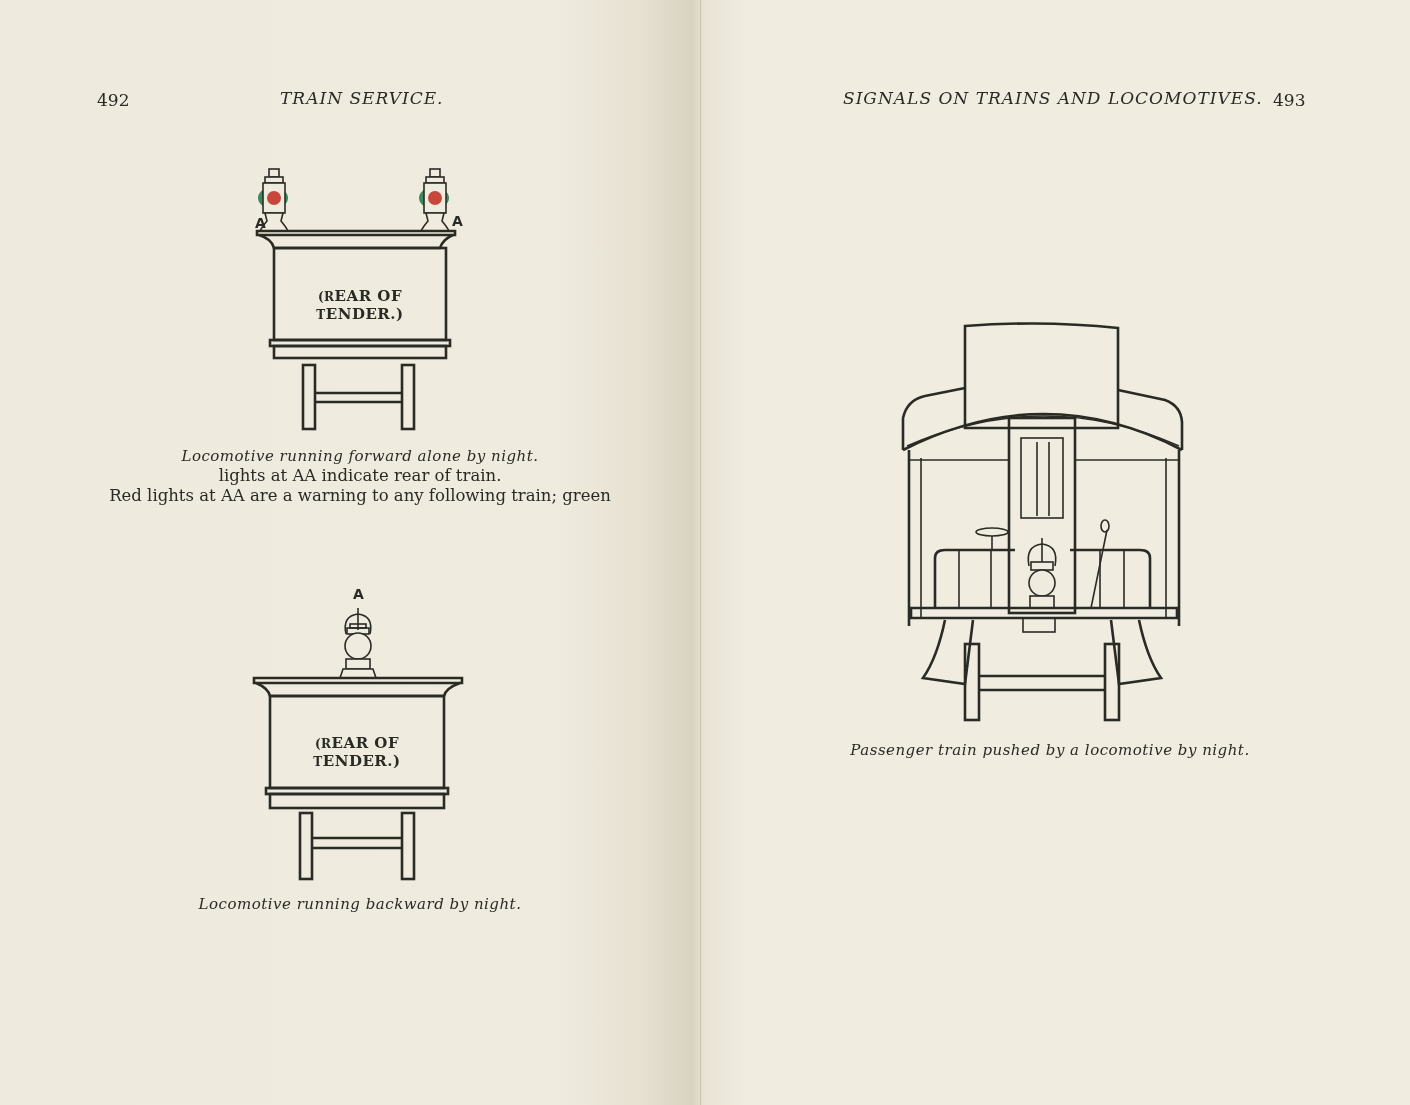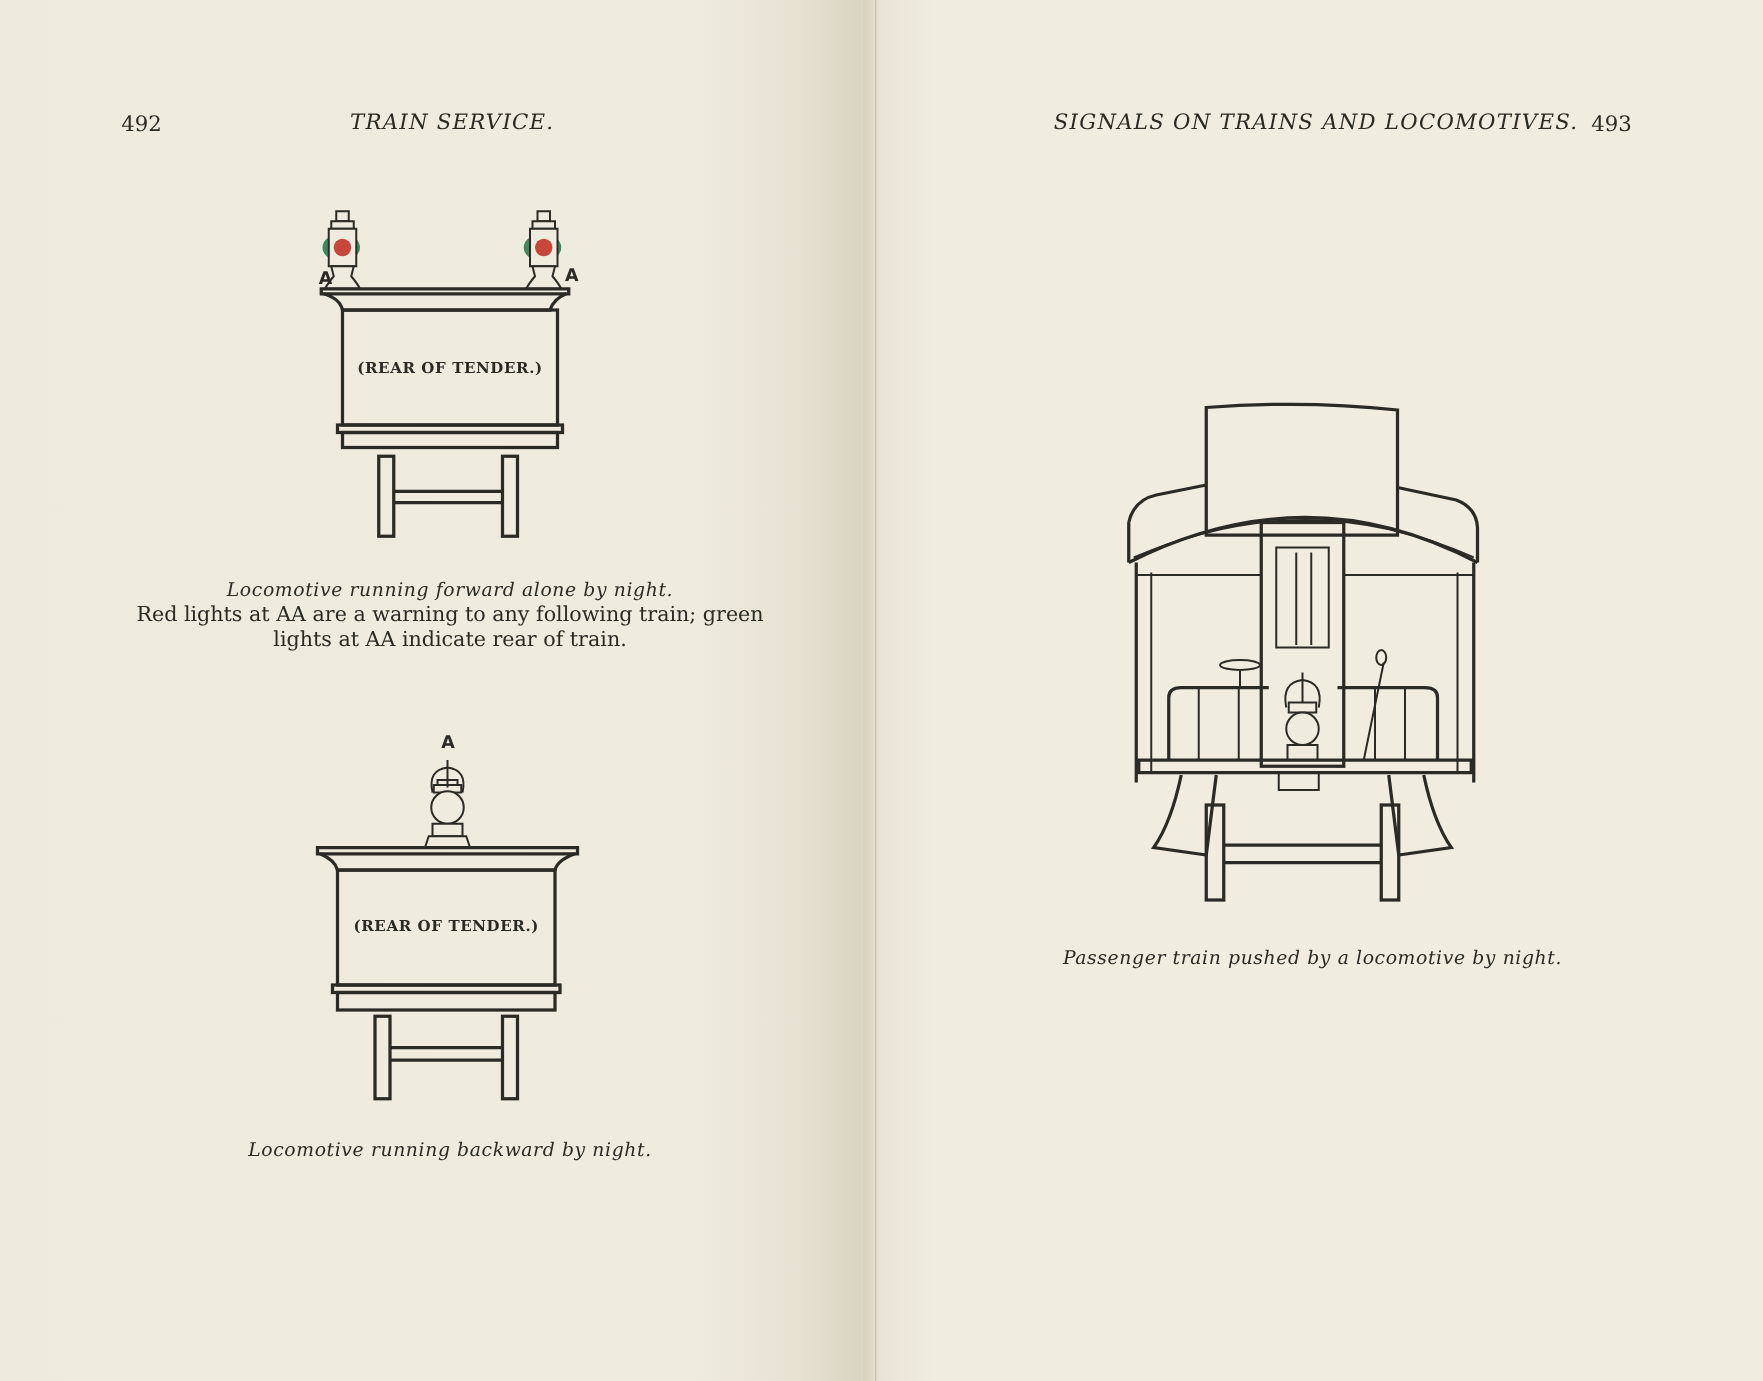--- a/index.html
+++ b/index.html
@@ -14,28 +14,28 @@
     background: linear-gradient(to right, #eeeadd 0%, #efebdf 80%, #e6e1d1 93%, #d9d3c1 100%); }
   .page-right { left: 690px; width: 720px;
     background: linear-gradient(to right, #d6d0bd 0%, #e8e3d4 2%, #f0ece0 8%, #f0ece0 100%); }
   .gutter-line { position: absolute; left: 700px; top: 0; width: 1px; height: 1105px; background: #c9c2ad; }
 
   .running-head { position: absolute; top: 88px; font-size: 17px; letter-spacing: 1px; }
   .folio { position: absolute; top: 90px; font-size: 17px; }
   .ital { font-style: italic; }
 
   .caption { position: absolute; text-align: center; font-size: 16.5px; line-height: 20px; }
-  .caption .ital { font-size: 15px; letter-spacing: 0.5px; margin-top: 16px; }
+  .caption .ital { font-size: 15px; letter-spacing: 0.5px; }
 
   svg { position: absolute; overflow: visible; }
   .ink { stroke: #2b2b26; fill: none; stroke-width: 2.6; }
   .ink-thin { stroke: #2b2b26; fill: none; stroke-width: 1.6; }
   .paper { fill: #efebdf; }
   .tender-label { position: absolute; font-family: "DejaVu Serif", serif; font-weight: bold; font-size: 12px; letter-spacing: 0.5px; text-align: center; }
-  .tender-label .sc { font-size: 12px; }
+  .tender-label .sc { font-size: 15px; }
   .a-label { position: absolute; font-family: "DejaVu Sans", sans-serif; font-weight: bold; font-size: 14px; color: #2b2b26; }
 </style>
 </head>
 <body>
 
 <div class="page page-left"></div>
 <div class="page page-right"></div>
 <div class="gutter-line"></div>
 
 <div class="folio" style="left:97px;">492</div>
@@ -73,22 +73,22 @@
   <line x1="65" y1="237" x2="152" y2="237" class="ink"></line>
 </svg>
 <div class="a-label" style="left:255px; top:215px;">A</div>
 <div class="a-label" style="left:452px; top:213px;">A</div>
 <div class="tender-label" style="left:274px; top:287px; width:172px;">
   <span>(R</span><span class="sc">EAR OF </span><span>T</span><span class="sc">ENDER.)</span>
 </div>
 
 <div class="caption" style="left:90px; top:446px; width:540px;">
   <div class="ital">Locomotive running forward alone by night.</div>
+  <div>lights at AA indicate rear of train.</div>
   <div>Red lights at AA are a warning to any following train; green</div>
-  <div>lights at AA indicate rear of train.</div>
 </div>
 
 <svg style="left:250px; top:600px;" width="220" height="285" viewBox="0 0 220 285">
   <g>
     <line x1="108" y1="8" x2="108" y2="30" class="ink-thin"></line>
     <path d="M96 34 Q92 16 108 14 Q124 16 120 34" class="ink-thin"></path>
     <rect x="100" y="24" width="16" height="4" class="ink-thin"></rect>
     <rect x="97" y="28" width="22" height="6" class="ink-thin"></rect>
     <circle cx="108" cy="46" r="13" class="ink-thin paper"></circle>
     <rect x="96" y="59" width="24" height="10" class="ink-thin paper"></rect>

